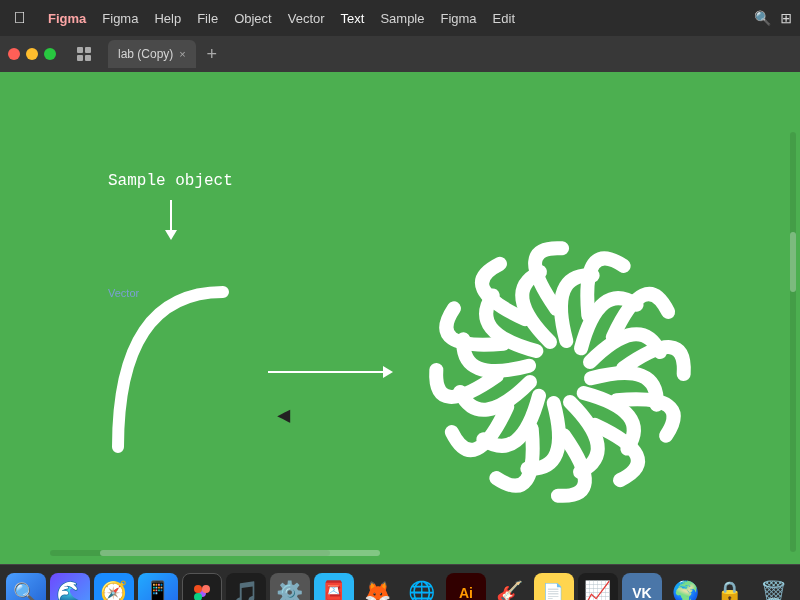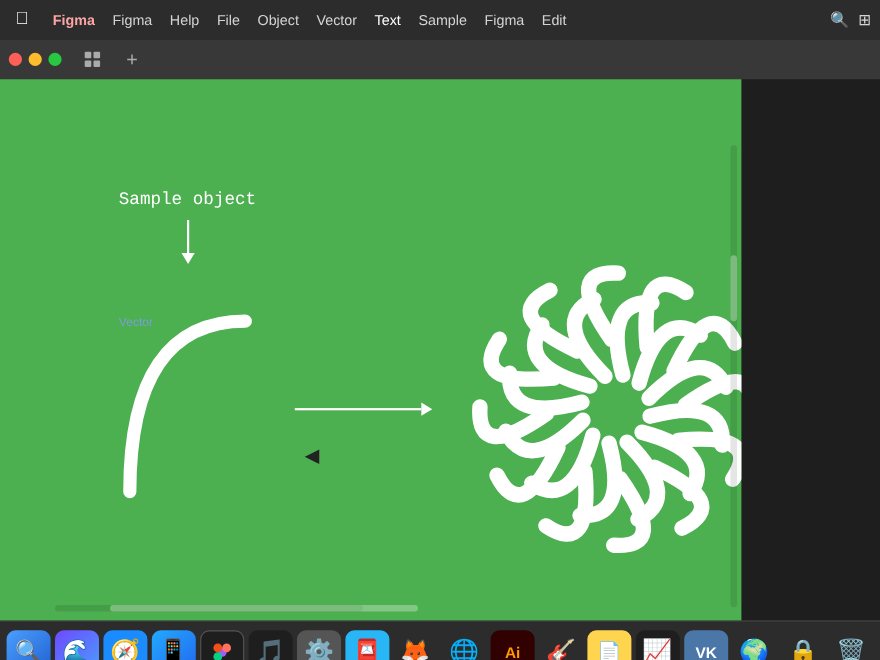--- a/index.html
+++ b/index.html
@@ -104,21 +104,21 @@
       display: flex;
       align-items: center;
       justify-content: center;
       color: #aaa;
       font-size: 18px;
       cursor: pointer;
     }
 
     
     .canvas {
-      width: 674px;
+      width: 800px;
       height: 492px;
       background: #4CAF50;
       position: relative;
       overflow: hidden;
     }
 
     
     .sample-label {
       position: absolute;
       top: 100px;
@@ -282,20 +282,24 @@
     <div class="traffic-light tl-green"></div>
   </div>
   <div class="grid-icon">
     <svg width="16" height="16" viewBox="0 0 16 16" fill="#aaa">
       <rect x="1" y="1" width="6" height="6" rx="1"></rect>
       <rect x="9" y="1" width="6" height="6" rx="1"></rect>
       <rect x="1" y="9" width="6" height="6" rx="1"></rect>
       <rect x="9" y="9" width="6" height="6" rx="1"></rect>
     </svg>
   </div>
+  <div class="tab">
+    <span>lab (Copy)</span>
+    <span class="tab-close">×</span>
+  </div>
   <div class="tab-add">+</div>
 </div>
 
 <div class="canvas">
 
   <div class="sample-label">Sample object</div>
 
   <div class="down-arrow">
     <div class="down-arrow-line"></div>
     <div class="down-arrow-head"></div>

